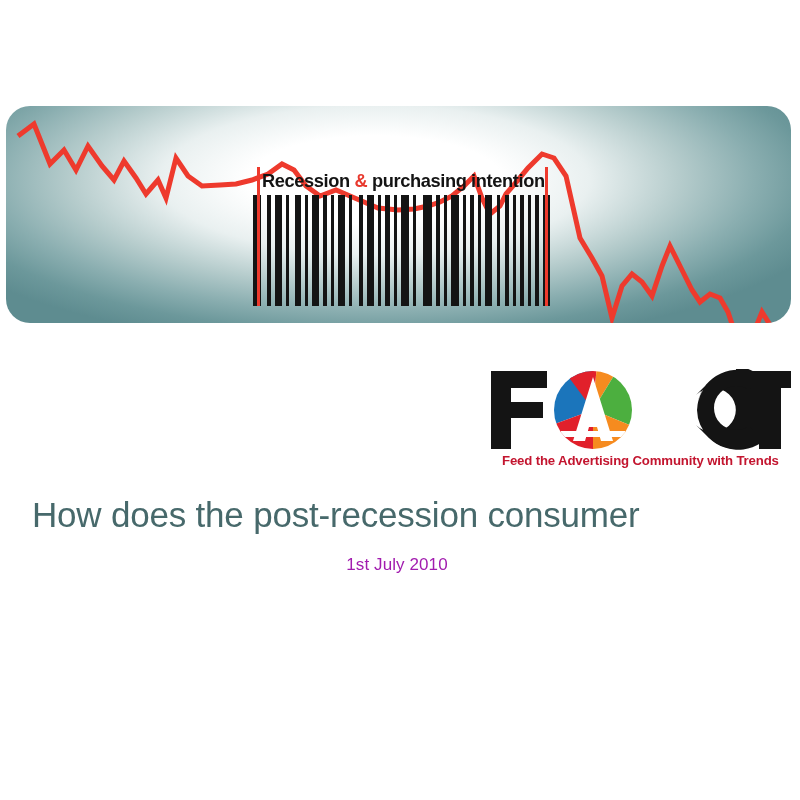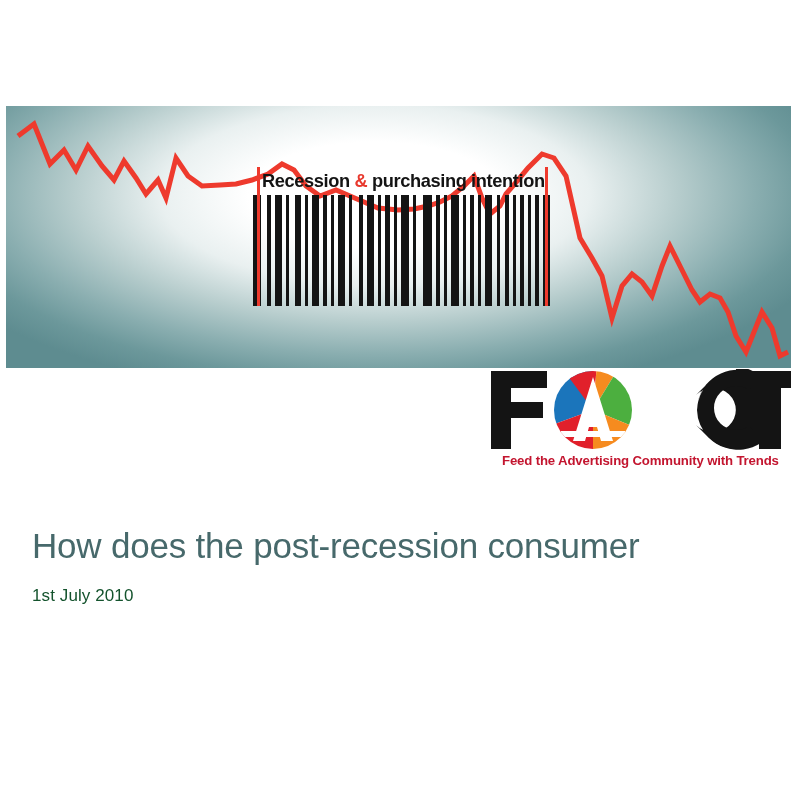--- a/index.html
+++ b/index.html
@@ -22,32 +22,33 @@
     inset: 0;
     background: #ffffff;
   }
 
   
   .hero {
     position: absolute;
     left: 6px;
     top: 106px;
     width: 785px;
-    height: 262px;
+    height: 217px;
     overflow: hidden;
     background:
       radial-gradient(ellipse 62% 78% at 47% 34%,
         #ffffff 0%,
         #ffffff 26%,
         #e9f0f0 44%,
         #b7cdcd 62%,
         #8aaeb0 78%,
         #6c989b 90%,
         #5e8c90 100%),
       linear-gradient(135deg, #5e8c90 0%, #5f8d91 50%, #57868a 100%);
+    border-radius: 24px;
   }
 
   .hero-svg {
     position: absolute;
     left: 0;
     top: 0;
     width: 785px;
     height: 262px;
     display: block;
   }
@@ -129,39 +130,40 @@
     letter-spacing: -0.15px;
     color: #c3152f;
     white-space: nowrap;
     padding-left: 9px;
   }
 
   
   .title-block {
     position: absolute;
     left: 32px;
-    top: 523px;
+    top: 492px;
     width: 730px;
   }
   .slide-title {
     font-family: "Liberation Sans", sans-serif;
     font-size: 35px;
     font-weight: 400;
     line-height: 45px;
     color: #47696b;
     letter-spacing: -0.2px;
     margin: 0;
   }
   .slide-date {
     margin: 18px 0 0 0;
     font-family: "Liberation Sans", sans-serif;
     font-size: 17px;
     font-weight: 400;
-    color: #14532d;
+    color: #a21caf;
     letter-spacing: 0.1px;
+    text-align: center;
   }
 </style>
 </head>
 <body>
 
 <div class="slide">
 
   <div class="hero">
 
     <svg class="hero-svg" viewBox="0 0 785 262" preserveAspectRatio="none">

